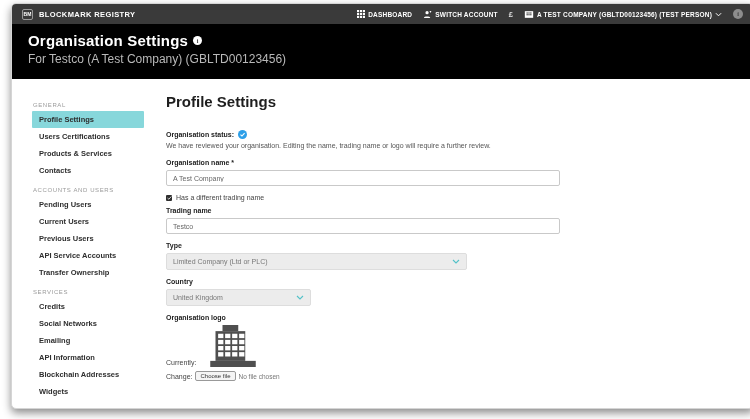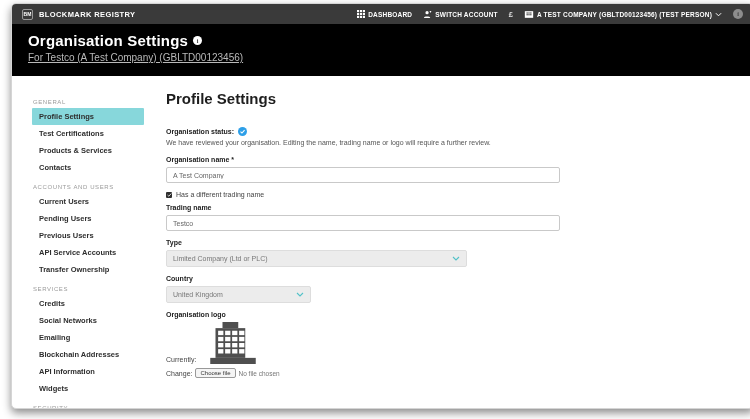--- a/index.html
+++ b/index.html
@@ -31,21 +31,21 @@
     font-family:"Liberation Serif", serif;
   }
   
   .pageheader { background:#000000; color:#fff; padding:8px 20px 13px 16px; }
   .pageheader h1 { font-size:15px; font-weight:bold; letter-spacing:.2px; display:flex; align-items:center; gap:5px; }
   .title-info {
     width:9px; height:9px; border-radius:50%; background:#fff; color:#3a3a3a;
     font-size:6px; font-weight:bold; display:flex; align-items:center; justify-content:center;
     font-family:"Liberation Serif", serif;
   }
-  .subtitle { font-size:10px; color:#b9b9b9; margin-top:3px;text-decoration:underline; }
+  .subtitle { font-size:12px; color:#b9b9b9; margin-top:3px; }
   
   .bodywrap { display:flex; }
   .sidebar { width:140px; padding:15px 0 0 20px; flex-shrink:0; }
   .side-section-label { font-size:6px; color:#9b9b9b; letter-spacing:.6px; margin:8px 0 3px 1px; }
   .side-item {
     font-size:7.5px; font-weight:bold; color:#2e2e2e; padding:4px 7px; width:112px;
     border-radius:1px; cursor:pointer;
   }
   .side-item.active { background:#87d7db; }
   
@@ -144,37 +144,37 @@
       <span class="title-info">i</span>
     </h1>
     <div class="subtitle">For Testco (A Test Company) (GBLTD00123456)</div>
   </div>
 
   <div class="bodywrap">
 
     <div class="sidebar">
       <div class="side-section-label">GENERAL</div>
       <div class="side-item active">Profile Settings</div>
-      <div class="side-item">Test Certifications</div>
+      <div class="side-item">Users Certifications</div>
       <div class="side-item">Products &amp; Services</div>
       <div class="side-item">Contacts</div>
 
       <div class="side-section-label">ACCOUNTS AND USERS</div>
+      <div class="side-item">Pending Users</div>
       <div class="side-item">Current Users</div>
-      <div class="side-item">Pending Users</div>
       <div class="side-item">Previous Users</div>
       <div class="side-item">API Service Accounts</div>
       <div class="side-item">Transfer Ownership</div>
 
       <div class="side-section-label">SERVICES</div>
       <div class="side-item">Credits</div>
       <div class="side-item">Social Networks</div>
       <div class="side-item">Emailing</div>
+      <div class="side-item">API Information</div>
       <div class="side-item">Blockchain Addresses</div>
-      <div class="side-item">API Information</div>
       <div class="side-item">Widgets</div>
 
       <div class="side-section-label">SECURITY</div>
 
     </div>
 
     <div class="main">
       <h2>Profile Settings</h2>
 
       <div class="status-row">

